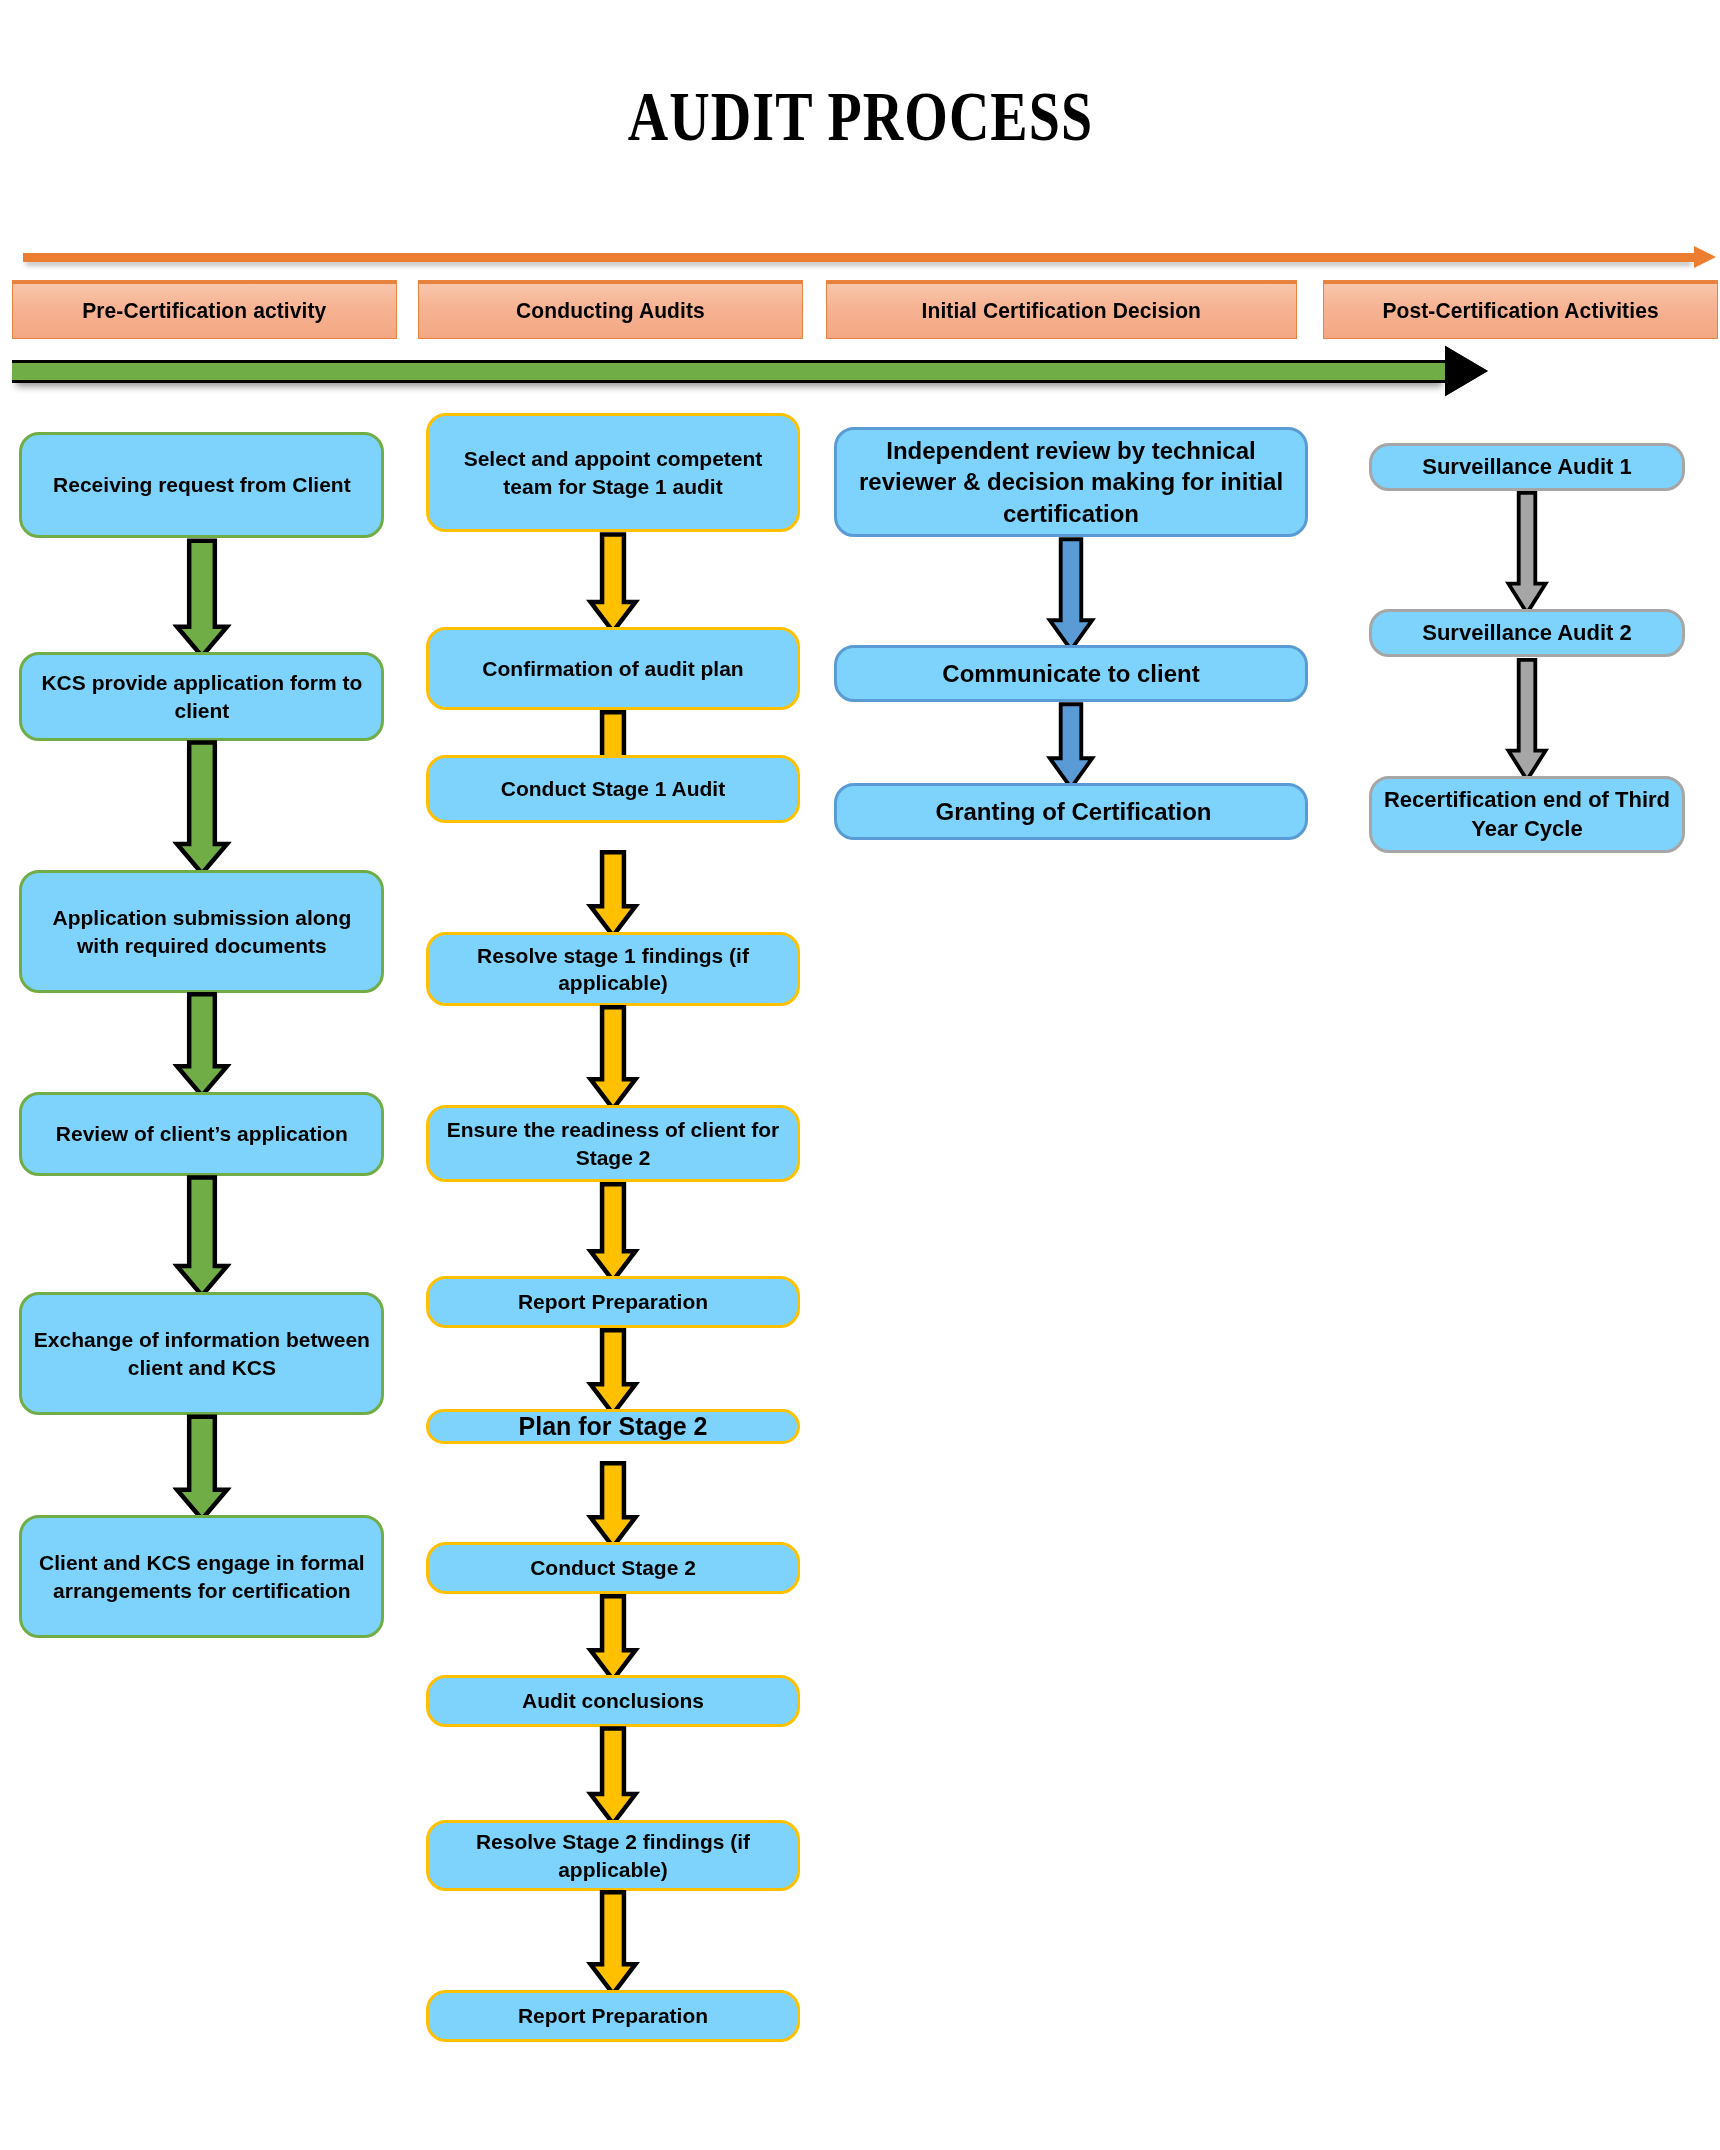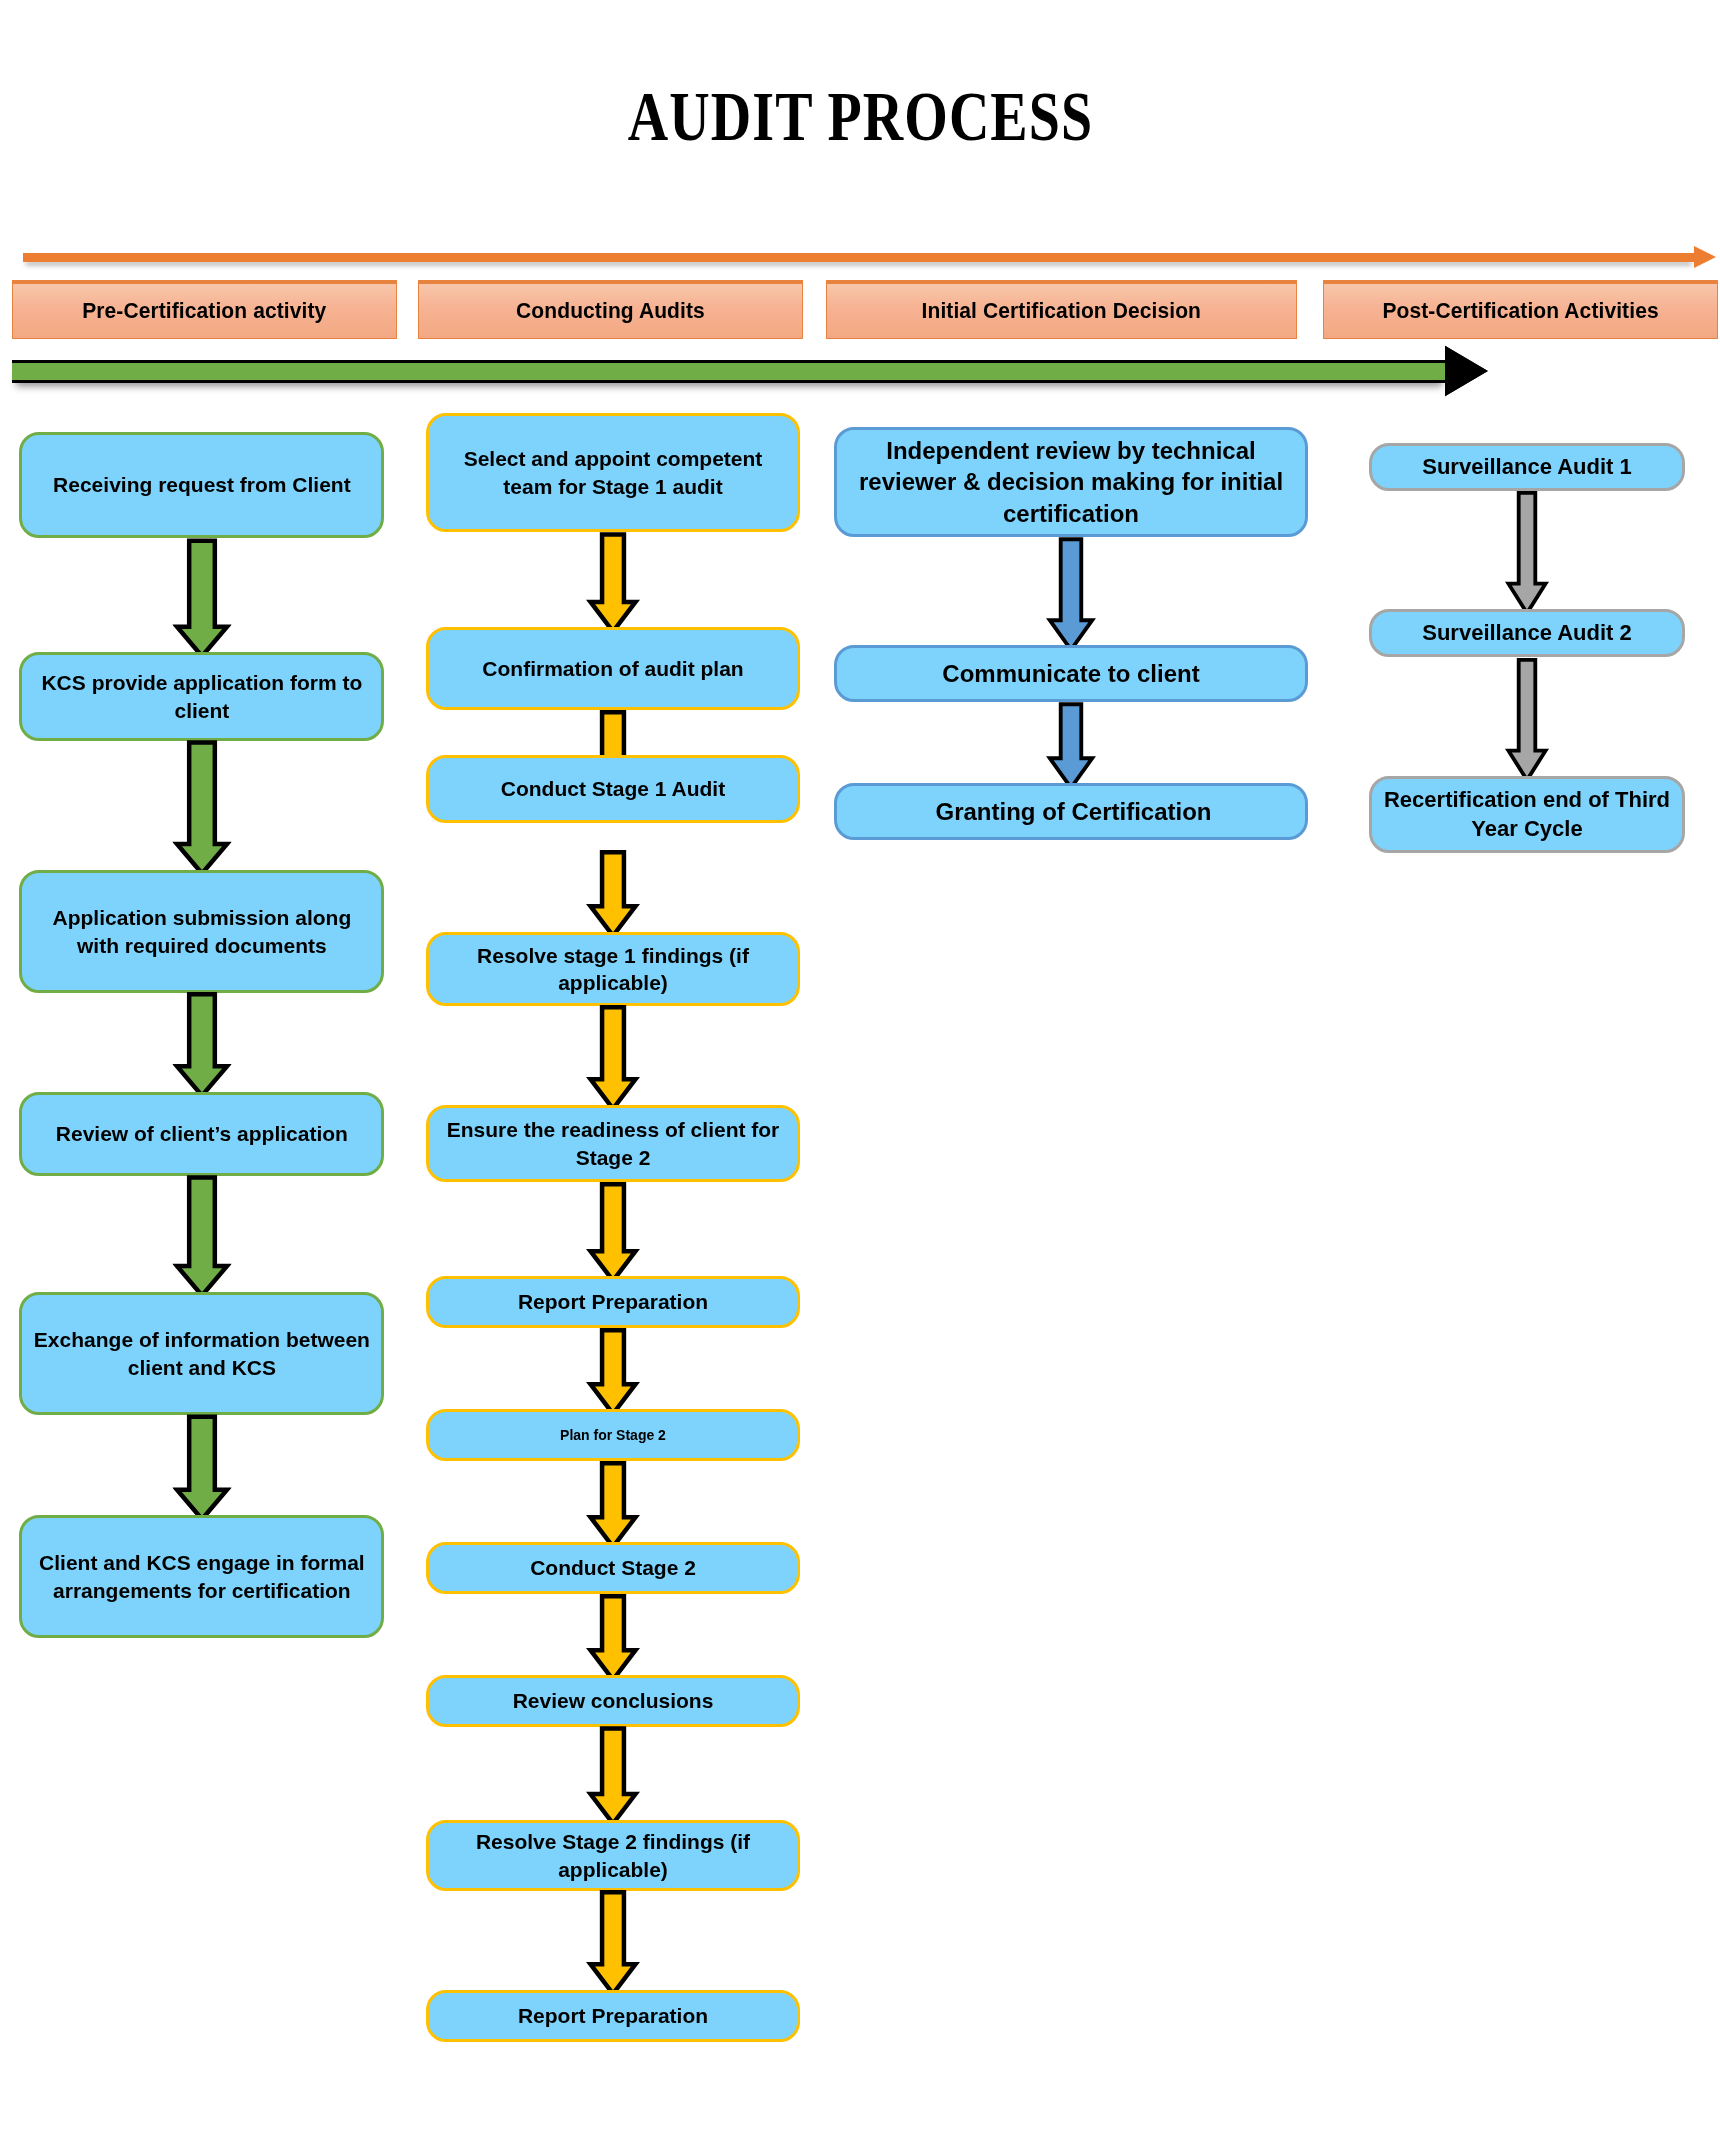--- a/index.html
+++ b/index.html
@@ -246,38 +246,38 @@
       </svg>
     </div>
     <div class="node col-yellow" style="left: 426px; top: 1276px; width: 374px; height: 52px; font-size: 21px;">
       <span>Report Preparation</span>
     </div>
     <div class="arrow" style="left: 613px; top: 1327px;">
       <svg width="54" height="90" viewBox="-7 -5 84 140">
         <polygon points="18,0 52,0 52,84 70,84 35,130 0,84 18,84" fill="#FFC000" stroke="#000000" stroke-width="7" stroke-linejoin="miter"></polygon>
       </svg>
     </div>
-    <div class="node col-yellow" style="left: 426px; top: 1409px; width: 374px; height: 52px; font-size: 14px;">
+    <div class="node col-yellow" style="left: 426px; top: 1409px; width: 374px; height: 35px; font-size: 25px;">
       <span>Plan for Stage 2</span>
     </div>
     <div class="arrow" style="left: 613px; top: 1460px;">
       <svg width="54" height="90" viewBox="-7 -5 84 140">
         <polygon points="18,0 52,0 52,84 70,84 35,130 0,84 18,84" fill="#FFC000" stroke="#000000" stroke-width="7" stroke-linejoin="miter"></polygon>
       </svg>
     </div>
     <div class="node col-yellow" style="left: 426px; top: 1542px; width: 374px; height: 52px; font-size: 21px;">
       <span>Conduct Stage 2</span>
     </div>
     <div class="arrow" style="left: 613px; top: 1593px;">
       <svg width="54" height="90" viewBox="-7 -5 84 140">
         <polygon points="18,0 52,0 52,84 70,84 35,130 0,84 18,84" fill="#FFC000" stroke="#000000" stroke-width="7" stroke-linejoin="miter"></polygon>
       </svg>
     </div>
     <div class="node col-yellow" style="left: 426px; top: 1675px; width: 374px; height: 52px; font-size: 21px;">
-      <span>Review conclusions</span>
+      <span>Audit conclusions</span>
     </div>
     <div class="arrow" style="left: 613px; top: 1725px;">
       <svg width="54" height="102" viewBox="-7 -5 84 158">
         <polygon points="18,0 52,0 52,102 70,102 35,148 0,102 18,102" fill="#FFC000" stroke="#000000" stroke-width="7" stroke-linejoin="miter"></polygon>
       </svg>
     </div>
     <div class="node col-yellow" style="left: 426px; top: 1820px; width: 374px; height: 71px; font-size: 21px;">
       <span>Resolve Stage 2 findings (if applicable)</span>
     </div>
     <div class="arrow" style="left: 613px; top: 1889px;">

